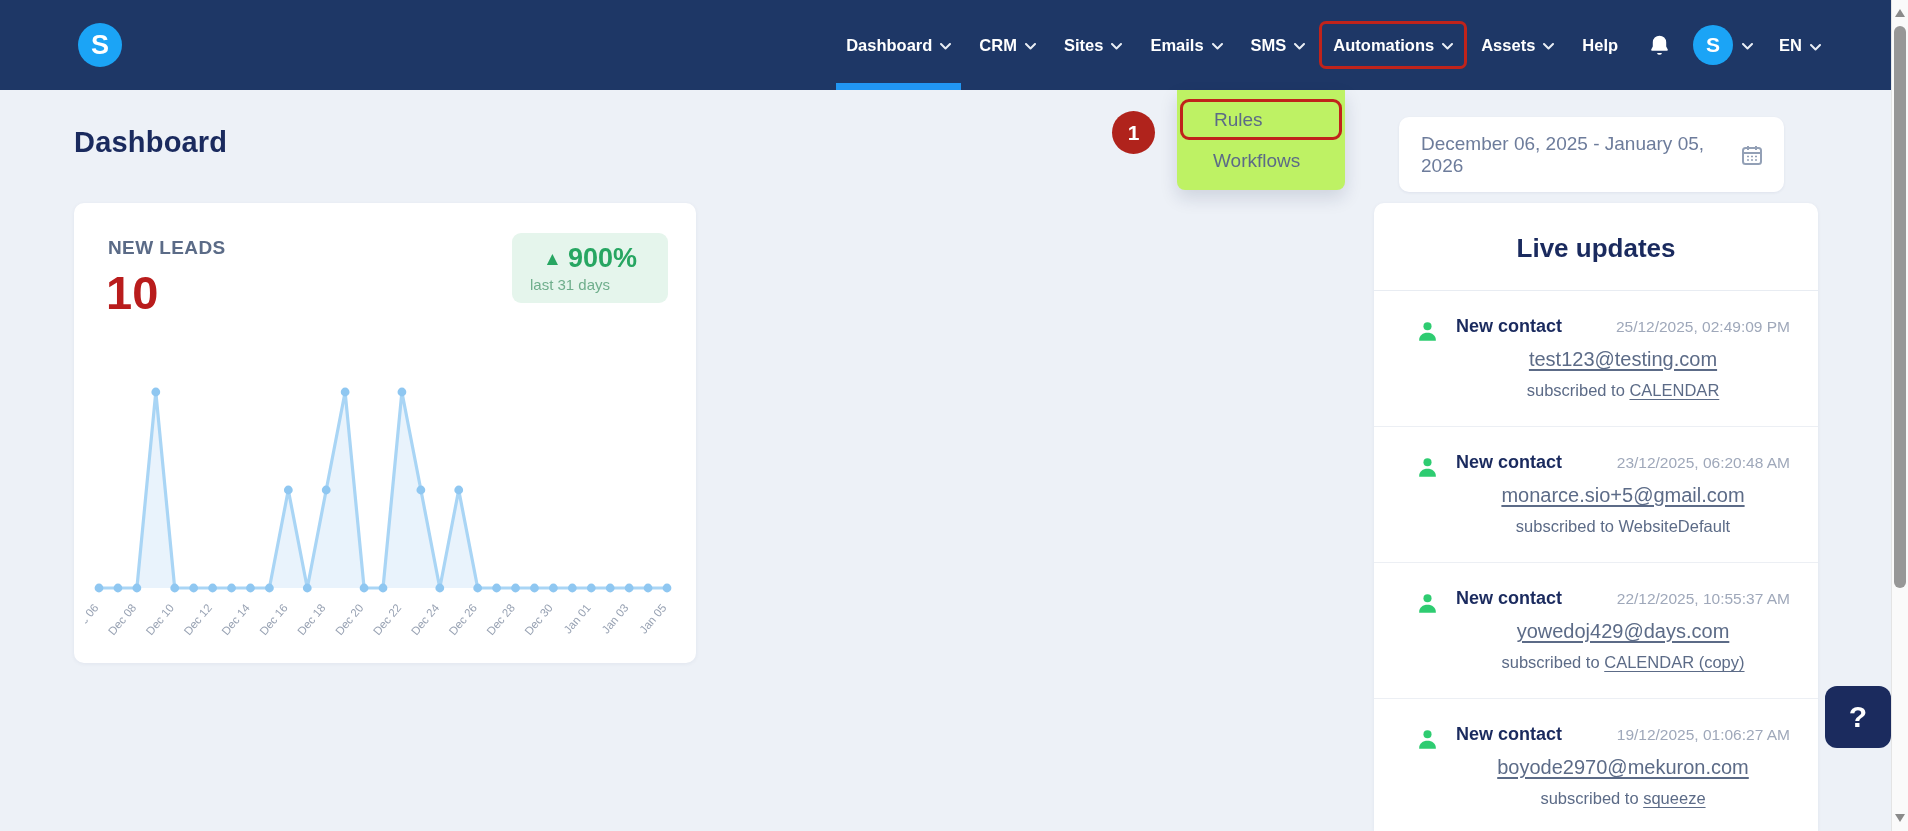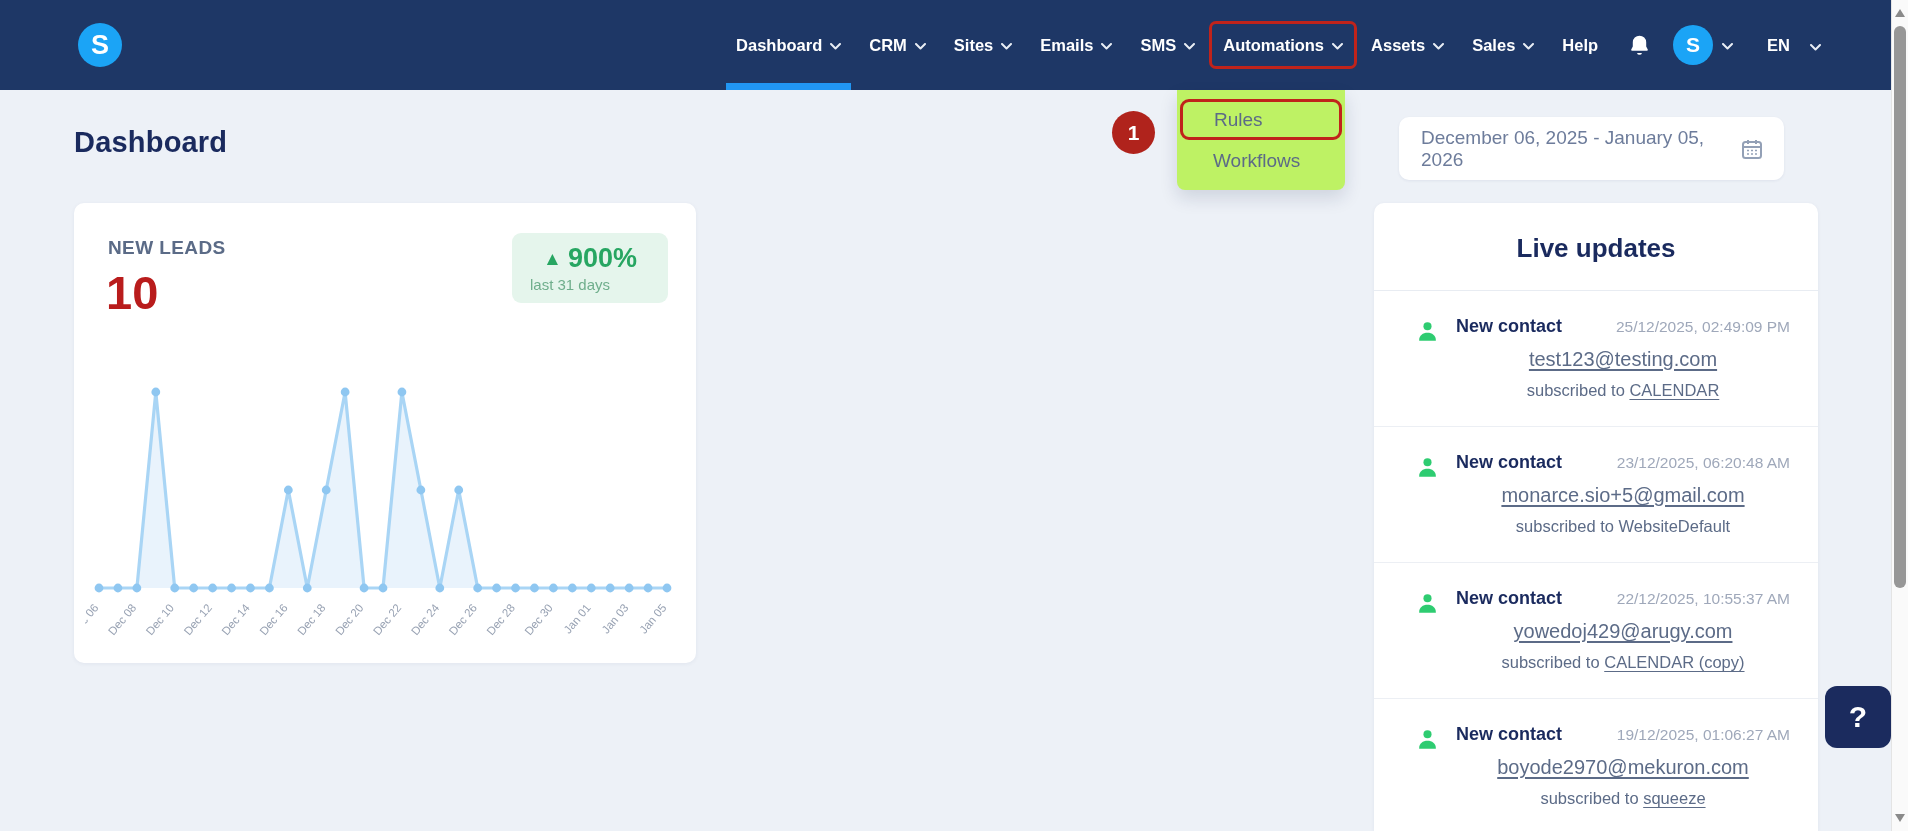--- a/index.html
+++ b/index.html
@@ -16,34 +16,34 @@
   .nav-item { position:relative; height:100%; display:flex; align-items:center; gap:8px;
               padding:0 14px; color:#fff; font-size:16.5px; font-weight:bold; cursor:pointer; white-space:nowrap; }
   .nav-item .chev { display:flex; margin-top:2px; color:#e8edf5; }
   .nav-item.active::after { content:""; position:absolute; left:4px; right:4px; bottom:0; height:7px; background:#2196f3; }
   .nav-item.annotated { border:3px solid #c0231b; border-radius:7px; height:48px; align-self:center; padding:0 11px; }
   .nav-right { display:flex; align-items:center; margin-left:10px; }
   .bell { margin:0 12px 0 6px; display:flex; }
   .avatar-wrap { display:flex; align-items:center; gap:9px; margin:0 10px; }
   .avatar { width:40px; height:40px; border-radius:50%; background:#1ba4f6; color:#fff; font-weight:bold;
             font-size:21px; display:flex; align-items:center; justify-content:center; }
-  .lang { display:flex; align-items:center; gap:20px; color:#fff; font-size:16.5px; font-weight:bold; margin-left:24px; }
+  .lang { display:flex; align-items:center; gap:8px; color:#fff; font-size:16.5px; font-weight:bold; margin-left:16px; }
 
   
   .dropdown { position:absolute; left:1177px; top:90px; width:168px; background:#bef264; border-radius:0 0 8px 8px;
               box-shadow:0 8px 18px rgba(20,35,80,.14); padding:9px 0 10px; z-index:30; }
   .dd-item { height:38px; display:flex; align-items:center; padding-left:36px; color:#5c6b87; font-size:19px; cursor:pointer; }
   .dd-item.hl { border:3.5px solid #c0231b; border-radius:9px; margin:0 3px 2px; height:41px; padding-left:31px; }
   .step-badge { position:absolute; left:1112px; top:111px; width:43px; height:43px; border-radius:50%;
                 background:#b0231c; color:#fff; font-size:21px; font-weight:bold;
                 display:flex; align-items:center; justify-content:center; z-index:31; }
 
   
   .page-title { position:absolute; left:74px; top:126px; font-size:29px; font-weight:800; color:#1a2a5e; letter-spacing:.2px; }
-  .date-picker { position:absolute; left:1399px; top:117px; width:385px; height:63px; background:#fff; border-radius:10px;
+  .date-picker { position:absolute; left:1399px; top:117px; width:385px; height:75px; background:#fff; border-radius:10px;
                  box-shadow:0 1px 3px rgba(27,43,94,.07); display:flex; align-items:center; padding:0 20px 0 22px;
                  color:#6d7c9b; font-size:19px; cursor:pointer;justify-content:space-between; }
   .date-picker .cal { margin-left:auto; display:flex; color:#93a0b6; }
 
   
   .card { position:absolute; left:74px; top:203px; width:622px; height:460px; background:#fff; border-radius:10px;
           box-shadow:0 1px 4px rgba(27,43,94,.06); }
   .card-label { position:absolute; left:34px; top:34px; font-size:19px; font-weight:bold; color:#5b6b87; letter-spacing:.4px; }
   .card-value { position:absolute; left:32px; top:62px; font-size:47px; font-weight:bold; color:#b91c1c; }
   .badge { position:absolute; right:28px; top:30px; width:156px; background:#e5f5ec; border-radius:9px;
@@ -133,28 +133,20 @@
         <div class="nav-item annotated">
           <span>Automations</span>
           <span class="chev">
             <svg width="11" height="7" viewBox="0 0 11 7" fill="none">
               <path d="M1 1l4.5 4.5L10 1" stroke="#e8edf5" stroke-width="2" stroke-linecap="round" stroke-linejoin="round"></path>
             </svg>
           </span>
         </div>
         <div class="nav-item">
           <span>Assets</span>
-          <span class="chev">
-            <svg width="11" height="7" viewBox="0 0 11 7" fill="none">
-              <path d="M1 1l4.5 4.5L10 1" stroke="#e8edf5" stroke-width="2" stroke-linecap="round" stroke-linejoin="round"></path>
-            </svg>
-          </span>
-        </div>
-        <div class="nav-item">
-          <span>Sales</span>
           <span class="chev">
             <svg width="11" height="7" viewBox="0 0 11 7" fill="none">
               <path d="M1 1l4.5 4.5L10 1" stroke="#e8edf5" stroke-width="2" stroke-linecap="round" stroke-linejoin="round"></path>
             </svg>
           </span>
         </div>
         <div class="nav-item">
           <span>Help</span>
         </div>
       </div>
@@ -299,21 +291,21 @@
             <span class="entry-time">23/12/2025, 06:20:48 AM</span>
           </div><span class="entry-email">monarce.sio+5@gmail.com</span><div class="entry-sub"><span>subscribed to </span><span class="funnel">WebsiteDefault</span></div></div>
         <div class="entry"><span class="entry-icon">
             <svg width="27" height="27" viewBox="0 0 24 24" fill="#2ecc71">
               <circle cx="12" cy="7.3" r="3.6"></circle>
               <path d="M4.6 19.6c0-4 3.3-6.4 7.4-6.4s7.4 2.4 7.4 6.4v.6H4.6z"></path>
             </svg>
           </span><div class="entry-head">
             <span class="entry-event">New contact</span>
             <span class="entry-time">22/12/2025, 10:55:37 AM</span>
-          </div><span class="entry-email">yowedoj429@arugy.com</span><div class="entry-sub"><span>subscribed to </span><span class="funnel link">CALENDAR (copy)</span></div></div>
+          </div><span class="entry-email">yowedoj429@days.com</span><div class="entry-sub"><span>subscribed to </span><span class="funnel link">CALENDAR (copy)</span></div></div>
         <div class="entry"><span class="entry-icon">
             <svg width="27" height="27" viewBox="0 0 24 24" fill="#2ecc71">
               <circle cx="12" cy="7.3" r="3.6"></circle>
               <path d="M4.6 19.6c0-4 3.3-6.4 7.4-6.4s7.4 2.4 7.4 6.4v.6H4.6z"></path>
             </svg>
           </span><div class="entry-head">
             <span class="entry-event">New contact</span>
             <span class="entry-time">19/12/2025, 01:06:27 AM</span>
           </div><span class="entry-email">boyode2970@mekuron.com</span><div class="entry-sub"><span>subscribed to </span><span class="funnel link">squeeze</span></div></div>
       </div>

